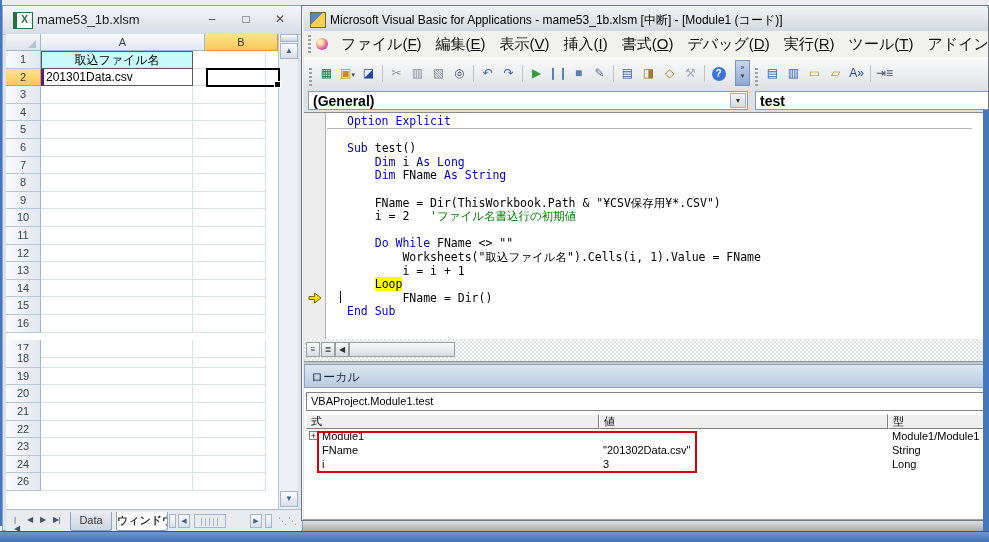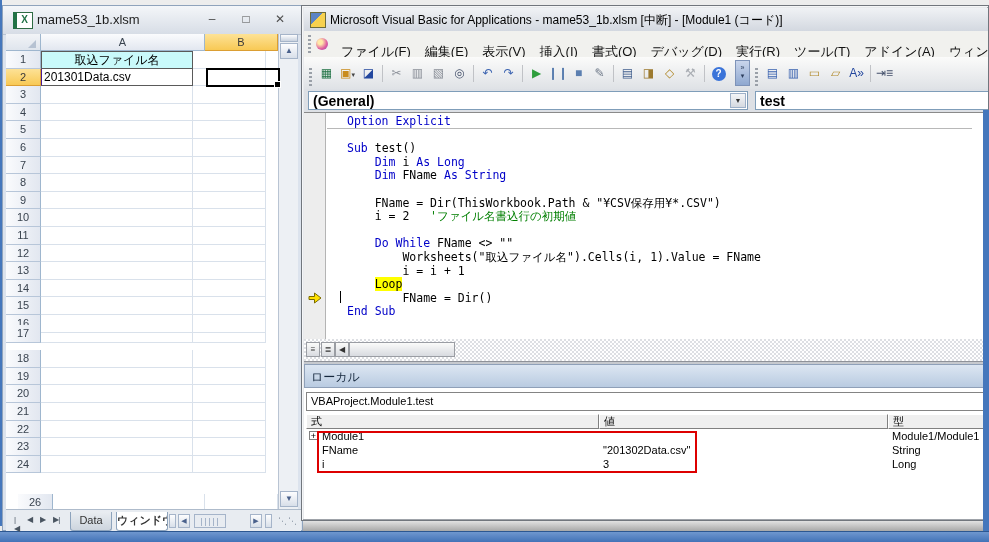--- a/index.html
+++ b/index.html
@@ -41,21 +41,21 @@
   .xl-row{position:absolute;left:0;height:17.6px;display:flex;width:272px;}
   .xl-rowhdr{width:35px;box-sizing:border-box;border-right:1px solid #9EB6CE;
      border-bottom:1px solid #B7C6D9;background:linear-gradient(90deg,#FAFBFD,#E2E7F0);
      font-size:11px;color:#39434F;text-align:center;line-height:17px;}
   .xl-rowhdr.sel{background:linear-gradient(#FDE296,#F8C955);border-color:#DB9E33;color:#3A3A3A;}
   .xl-cell{box-sizing:border-box;border-right:1px solid #D9E1EB;border-bottom:1px solid #D9E1EB;
      font-size:12px;color:#000;line-height:17px;white-space:nowrap;overflow:hidden;}
   .xl-cell.a{width:152px;padding-left:2px;}
   .xl-cell.b{width:73px;}
   .xl-cell.a1{background:#C9FAFB;text-align:center;border:1px solid #5A5A5A;padding-left:0;}
-  .xl-cell.a2{border-left:1px solid #4c1d95;border-right:1px solid #5A5A5A;border-bottom:1px solid #5A5A5A;}
+  .xl-cell.a2{border-left:3px solid #4c1d95;border-right:1px solid #5A5A5A;border-bottom:1px solid #5A5A5A;}
   #xl-selection{left:203px;top:62px;width:74px;height:19px;border:2px solid #000;
      box-sizing:border-box;z-index:5;}
   #xl-selection i{position:absolute;right:-3px;bottom:-3px;width:5px;height:5px;
      background:#000;border:1px solid #FFF;}
   
   #xl-vscroll{left:275px;top:28px;width:20px;height:475px;background:#EDF0F4;
      border-left:1px solid #B9C4D3;box-sizing:border-box;}
   .vs-btn{left:1px;width:18px;height:16px;background:linear-gradient(#FDFDFE,#D8DFE9);
      border:1px solid #A5B4C9;box-sizing:border-box;text-align:center;
      font-size:8px;color:#4A618C;line-height:14px;}
@@ -84,21 +84,21 @@
   #vba-titlebar{left:2px;top:2px;width:684px;height:23px;
      background:linear-gradient(#F0F2F5,#D3D8E0);border-bottom:1px solid #BCC2CB;}
   #vba-app-icon{left:6px;top:4px;width:14px;height:14px;background:linear-gradient(135deg,#5B84C4 40%,#F7D14E 40%);
      border:1px solid #6B6B3A;}
   #vba-title{left:26px;top:4px;font-size:12px;color:#000;white-space:nowrap;}
   #vba-menubar{left:2px;top:25px;width:684px;height:26px;background:#F1F1EE;}
   .grip{width:3px;height:18px;top:4px;
      background:repeating-linear-gradient(#9AA0A8 0 2px,transparent 2px 4px);}
   #menu-logo{left:12px;top:7px;width:12px;height:12px;border-radius:50%;
      background:radial-gradient(circle at 35% 35%,#FFE9A8 20%,#E05FA0 60%,#8E4DB8);}
-  .menu-item{display:inline-block;padding:8px 7px;font-size:13px;color:#111;
+  .menu-item{display:inline-block;padding:0 7px;font-size:15px;color:#111;
      line-height:26px;white-space:nowrap;}
   #menu-items{left:30px;top:0;white-space:nowrap;}
   #vba-toolbar{left:2px;top:51px;width:684px;height:32px;
      background:linear-gradient(#FBFBFA,#DFE2E6);border-bottom:1px solid #ABACB0;
      display:flex;align-items:center;}
   .tbtn{width:19px;height:18px;margin:0 1px;text-align:center;font-size:12px;
      line-height:18px;flex:0 0 auto;}
   .tsep{width:1px;height:17px;background:#C0C2C6;margin:0 3px;flex:0 0 auto;}
   .tgrip{margin:0 4px 0 5px;flex:0 0 auto;position:relative;height:18px;}
   .tbtn .dd{font-size:7px;color:#444;}
@@ -260,21 +260,21 @@
       <div class="xl-row" style="top: 246.4px;">
         <div class="xl-rowhdr">15</div>
         <div class="xl-cell a"></div>
         <div class="xl-cell b"></div>
       </div>
       <div class="xl-row" style="top: 264px;">
         <div class="xl-rowhdr">16</div>
         <div class="xl-cell a"></div>
         <div class="xl-cell b"></div>
       </div>
-      <div class="xl-row" style="top: 274px;">
+      <div class="xl-row" style="top: 289px;">
         <div class="xl-rowhdr">17</div>
         <div class="xl-cell a"></div>
         <div class="xl-cell b"></div>
       </div>
       <div class="xl-row" style="top: 299.2px;">
         <div class="xl-rowhdr">18</div>
         <div class="xl-cell a"></div>
         <div class="xl-cell b"></div>
       </div>
       <div class="xl-row" style="top: 316.8px;">
@@ -300,21 +300,21 @@
       <div class="xl-row" style="top: 387.2px;">
         <div class="xl-rowhdr">23</div>
         <div class="xl-cell a"></div>
         <div class="xl-cell b"></div>
       </div>
       <div class="xl-row" style="top: 404.8px;">
         <div class="xl-rowhdr">24</div>
         <div class="xl-cell a"></div>
         <div class="xl-cell b"></div>
       </div>
-      <div class="xl-row" style="top: 443px; justify-content: flex-end;">
+      <div class="xl-row" style="top: 422px;">
         <div class="xl-rowhdr">26</div>
         <div class="xl-cell a"></div>
         <div class="xl-cell b"></div>
       </div>
     </div>
   <div class="abs" id="xl-selection">
       <i></i>
     </div>
 
   <div class="abs" id="xl-vscroll">

